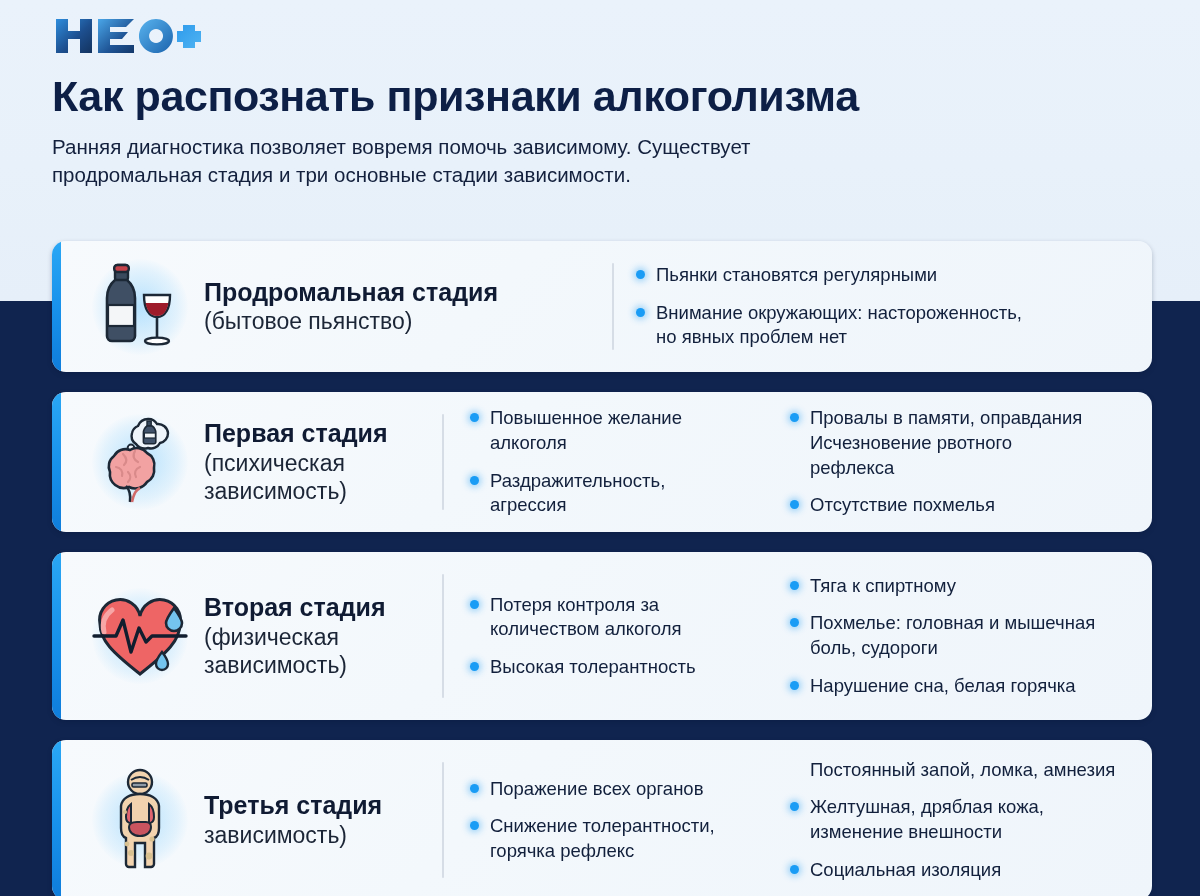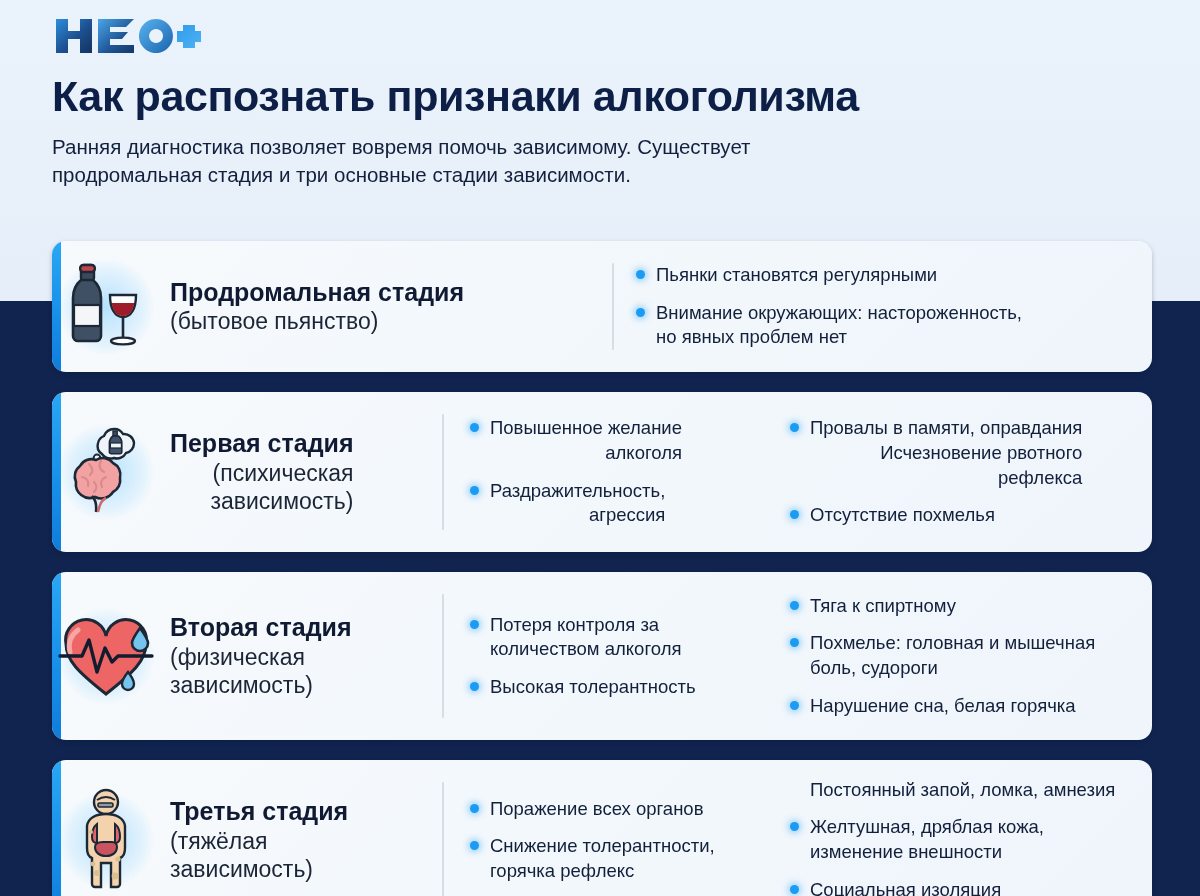--- a/index.html
+++ b/index.html
@@ -90,29 +90,30 @@
   .card::before {
     content: "";
     position: absolute;
     left: 0; top: 0; bottom: 0;
     width: 9px;
     background: linear-gradient(180deg, #2aa7f5 0%, #1790ea 55%, #0f7ddb 100%);
     border-radius: 14px 0 0 14px;
   }
 
   .card-1 { height: 131px; }
-  .card-2 { height: 160px; text-align: right; }
+  .card-2 { height: 140px; }
   .card-3 { height: 168px; }
   .card-4 { height: 160px; }
 
   
   .stage-head {
     display: flex;
     align-items: center;
     gap: 6px;
+    padding-left: 34px;
     flex: 0 0 auto;
   }
   .card-1 .stage-head { width: 560px; }
   .card-2 .stage-head,
   .card-3 .stage-head,
   .card-4 .stage-head { width: 390px; }
 
   .stage-icon {
     width: 108px;
     min-width: 108px;
@@ -429,21 +430,20 @@
           <circle cx="30" cy="76" r="2.4" fill="#d8c08f"></circle>
           <circle cx="34" cy="85" r="3" fill="#d8c08f"></circle>
           <circle cx="55" cy="71" r="2.6" fill="#d8c08f"></circle>
           <circle cx="52" cy="88" r="3.4" fill="#d8c08f"></circle>
           <circle cx="28" cy="44" r="2" fill="#d8c08f"></circle>
         </svg>
       </div>
       <div class="stage-text">
         <div class="stage-name">Третья стадия</div>
         <div class="stage-sub">
-          <span>(тяжёлая</span>
           <span>зависимость)</span>
         </div>
       </div>
     </div>
     <div class="divider"></div>
     <div class="bullets">
       <div class="bullet-col">
         <div class="bullet">
           <span class="dot"></span>
           <span class="bullet-text">

